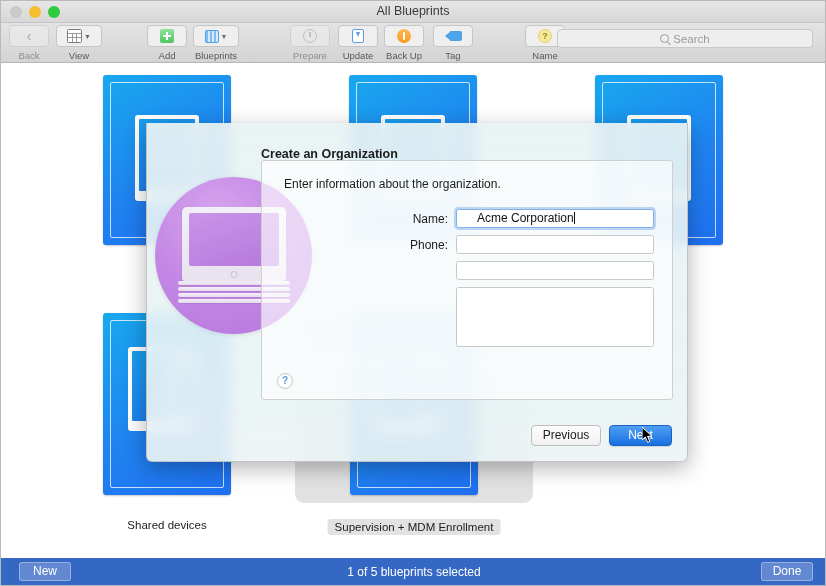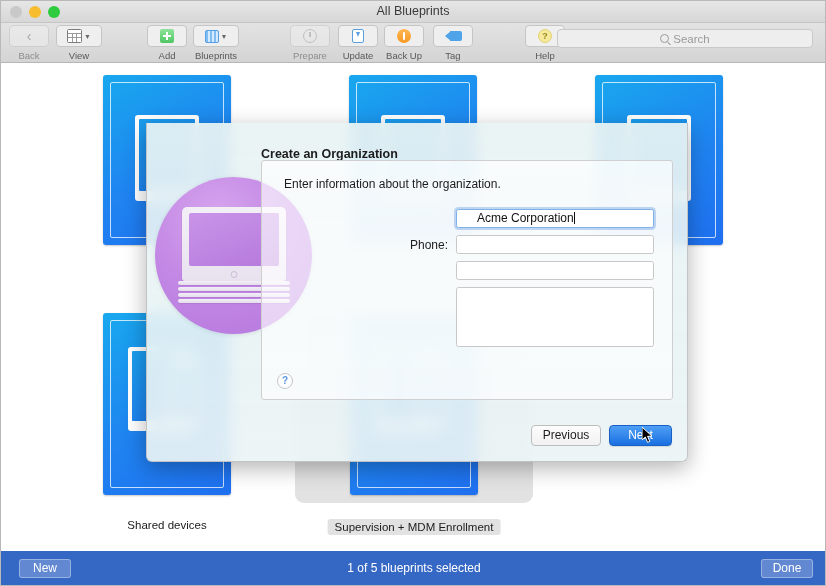--- a/index.html
+++ b/index.html
@@ -284,21 +284,21 @@
     border:1px solid #1961c7;color:#fff;
     box-shadow:0 1px 1px rgba(0,0,0,.12);
   }
   .cursor{
     position:absolute;left:641px;top:364px;width:12px;height:17px;
     pointer-events:none;
   }
 
   
   .bottombar{
-    position:absolute;left:0;bottom:0;width:826px;height:34px;
+    position:absolute;left:0;bottom:0;width:826px;height:27px;
     background:#3567c4;display:flex;align-items:center;
   }
   .bb-btn{
     position:absolute;height:19px;border-radius:3px;
     background:rgba(255,255,255,.22);border:1px solid rgba(255,255,255,.35);
     color:#fff;font-size:12px;line-height:17px;text-align:center;box-sizing:border-box;
   }
   .bb-status{
     width:100%;text-align:center;color:#fff;font-size:12px;
   }
@@ -374,21 +374,21 @@
       <div class="tb-btn">
           <span class="ic-tag"></span>
         </div>
       <div class="tb-lbl">Tag</div>
     </div>
 
     <div class="tb-item" style="left:524px;">
       <div class="tb-btn">
           <span class="ic-help">?</span>
         </div>
-      <div class="tb-lbl">Help</div>
+      <div class="tb-lbl">Name</div>
     </div>
 
     <div class="search">
       <span class="mag"></span>
       <span class="txt">Search</span>
     </div>
   </div>
 
   <div class="content">
 
@@ -463,20 +463,21 @@
             <i style="top:18px;"></i>
         </div>
       </div>
 
       <div class="sheet-title">Create an Organization</div>
 
       <div class="form-panel">
         <div class="form-intro">Enter information about the organization.</div>
 
         <div class="frow" style="top:48px;">
+          <div class="flabel">Name:</div>
           <div class="fin focus"><span>Acme Corporation</span><span class="caret"></span></div>
         </div>
 
         <div class="frow" style="top:74px;">
           <div class="flabel">Phone:</div>
           <div class="fin"></div>
         </div>
 
         <div class="frow" style="top:100px;">
           <div class="fin"></div>

